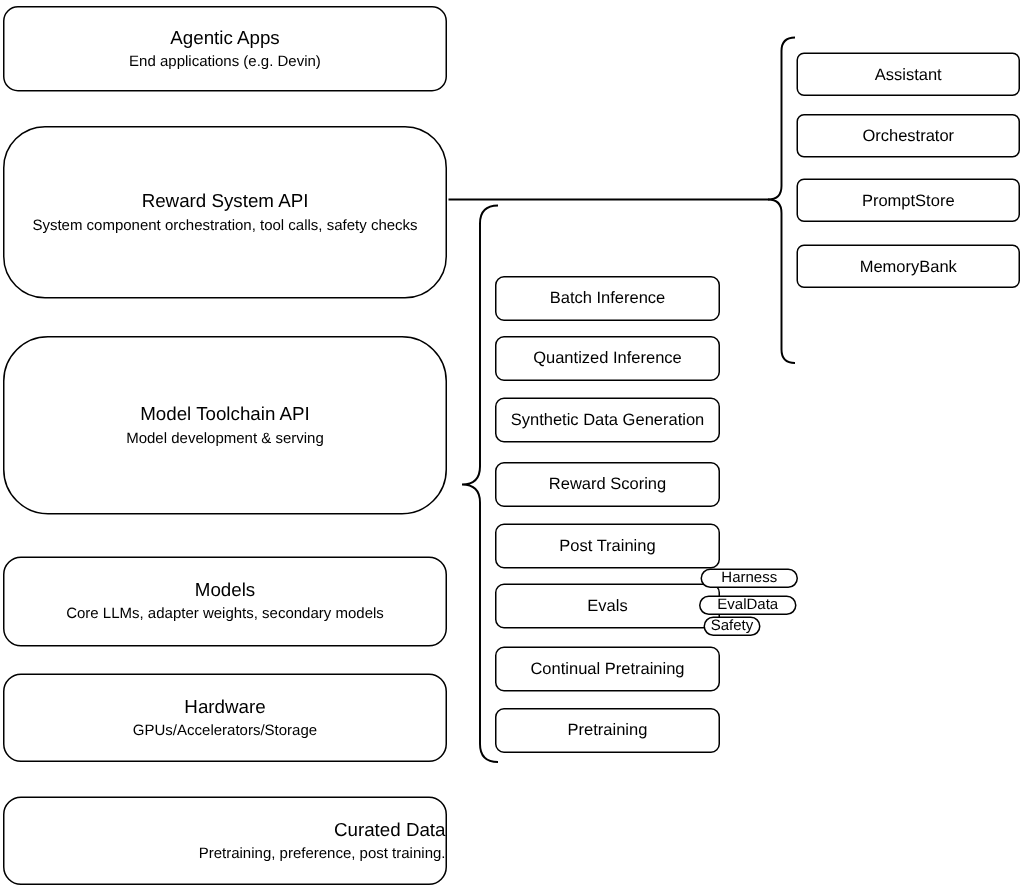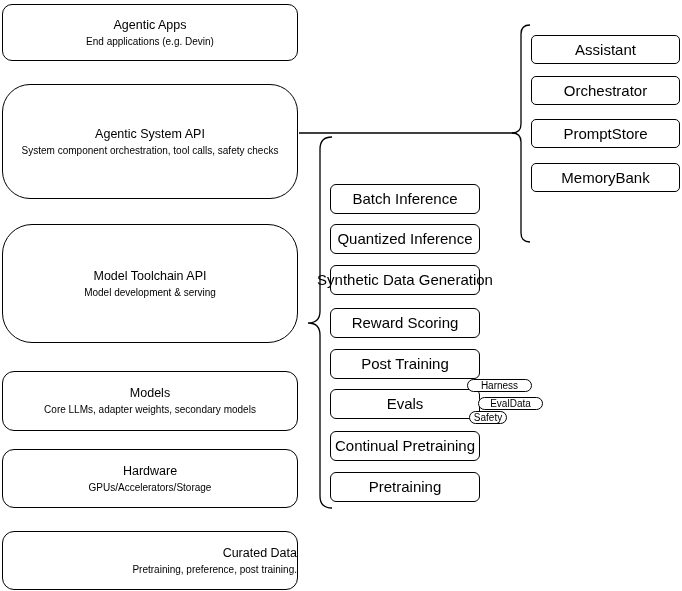--- a/index.html
+++ b/index.html
@@ -17,21 +17,21 @@
     box-sizing:border-box;
     border:1.4px solid #000;
     background:#fff;
     display:flex;flex-direction:column;
     align-items:center;justify-content:center;
     text-align:center;
     z-index:2;
   }
   .box-title{font-size:12.5px;line-height:15px;white-space:nowrap;}
   .box-sub{font-size:10px;line-height:13px;margin-top:2px;white-space:nowrap;}
-  .label{font-size:15px;line-height:14px;white-space:nowrap;}
+  .label{font-size:11px;line-height:14px;white-space:nowrap;}
 
   
   .lbox{left:2px;width:296px;}
   .l0{top:4px;height:57px;border-radius:10px;text-align:right;}
   .l1{top:84px;height:115px;border-radius:28px;}
   .l2{top:224px;height:119px;border-radius:30px;}
   .l3{top:371px;height:60px;border-radius:12px;}
   .l4{top:449px;height:59px;border-radius:12px;}
   .l5{top:531px;height:59px;border-radius:12px;align-items:flex-end;}
 
@@ -52,21 +52,21 @@
     box-sizing:border-box;
     border:1.3px solid #000;
     border-radius:8px;
     background:#fff;
     display:flex;align-items:center;justify-content:center;
     font-size:10px;line-height:10px;
     z-index:3;
     white-space:nowrap;
   }
   .p0{left:467px;top:379px;width:65px;height:13px;}
-  .p1{left:466px;top:397px;width:65px;height:13px;margin-left:12px;}
+  .p1{left:466px;top:397px;width:65px;height:13px;}
   .p2{left:469px;top:411px;width:38px;height:13px;}
 </style>
 </head>
 <body>
 
 <div class="canvas">
 
   <svg class="wires" width="682" height="591" viewBox="0 0 682 591">
 
     <path d="M299 133 L513 133" stroke="#000" stroke-width="1.3" fill="none"></path>
@@ -74,21 +74,21 @@
     <path d="M530 25 Q521 25 521 34 L521 124 Q521 133 512 133 Q521 133 521 142 L521 233 Q521 242 530 242" stroke="#000" stroke-width="1.3" fill="none"></path>
 
     <path d="M332 137 Q320 137 320 149 L320 311 Q320 323 308 323 Q320 323 320 335 L320 496 Q320 508 332 508" stroke="#000" stroke-width="1.3" fill="none"></path>
   </svg>
 
   <div class="box lbox l0">
     <div class="box-title">Agentic Apps</div>
     <div class="box-sub">End applications (e.g. Devin)</div>
   </div>
   <div class="box lbox l1">
-    <div class="box-title">Agentic System API</div>
+    <div class="box-title">Reward System API</div>
     <div class="box-sub">System component orchestration, tool calls, safety checks</div>
   </div>
   <div class="box lbox l2">
     <div class="box-title">Model Toolchain API</div>
     <div class="box-sub">Model development &amp; serving</div>
   </div>
   <div class="box lbox l3">
     <div class="box-title">Models</div>
     <div class="box-sub">Core LLMs, adapter weights, secondary models</div>
   </div>

